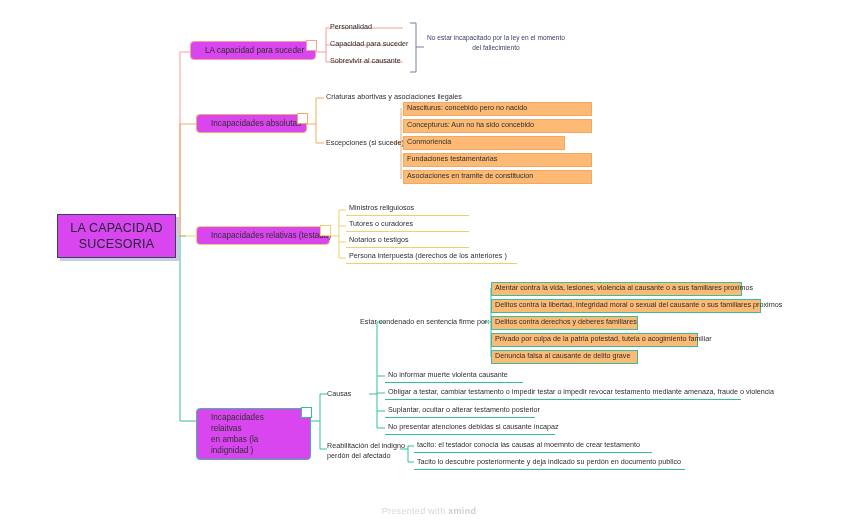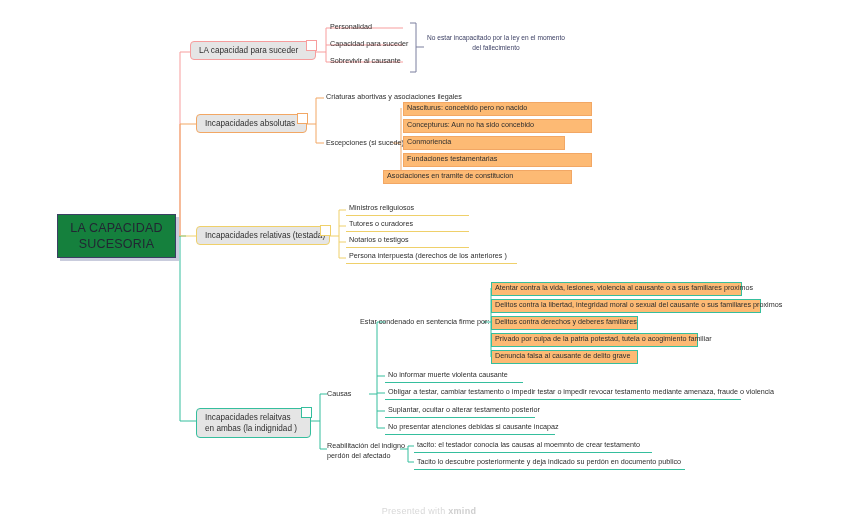--- a/index.html
+++ b/index.html
@@ -13,33 +13,33 @@
   }
   #canvas{position:absolute;left:0;top:0;width:848px;height:523px;}
   svg.wires{position:absolute;left:0;top:0;width:848px;height:523px;pointer-events:none;}
 
   .node{position:absolute;box-sizing:border-box;}
 
   
   .root{
     left:57px;top:214px;width:119px;height:44px;
     border:1.3px solid #3b3f63;
-    background:#15803d;
+    background:#d946ef;
     box-shadow:3px 3px 0 0 #c9ccdd;
     display:flex;align-items:center;justify-content:center;
     text-align:center;
     font-size:12.5px;color:#222633;line-height:1.32;
     letter-spacing:.2px;
   }
 
   
   .branch{
-    border-radius:4px;border-width:1px;border-style:solid;background:#e5e5e5;
+    border-radius:4px;border-width:1px;border-style:solid;background:#d946ef;
     display:flex;align-items:center;
-    padding:3px 8px;
+    padding:3px 14px;
     font-size:8.2px;line-height:1.35;color:#2f2f2f;
     white-space:nowrap;
   }
   .branch.multiline{white-space:normal;}
   .fold{
     position:absolute;right:-1px;top:-1px;width:9px;height:9px;
     border-left:1px solid currentColor;border-bottom:1px solid currentColor;
     background:#fff;transform:none;
   }
   .fold:after{
@@ -186,21 +186,21 @@
   </div>
   <div class="node leaf boxed" style="left:403px;top:119px;width:189px;border-color:#F2A764;">
     <span>Concepturus: Aun no ha sido concebido</span>
   </div>
   <div class="node leaf boxed" style="left:403px;top:136px;width:162px;border-color:#F2A764;">
     <span>Conmoriencia</span>
   </div>
   <div class="node leaf boxed" style="left:403px;top:153px;width:189px;border-color:#F2A764;">
     <span>Fundaciones testamentarias</span>
   </div>
-  <div class="node leaf boxed" style="left:383px;top:170px;width:189px;border-color:#F2A764;">
+  <div class="node leaf boxed" style="left:403px;top:170px;width:189px;border-color:#F2A764;">
     <span>Asociaciones en tramite de constitucion</span>
   </div>
 
   <div class="node branch" style="left:196px;top:226px;width:134px;color:#EFD06A;border-color:#EFD06A;">
     <span style="color:#2f2f2f;">Incapacidades relativas (testada)</span>
     <span class="fold"></span>
   </div>
 
   <div class="node leaf ul" style="left:346px;top:203px;width:123px;border-color:#EFD06A;">
     <span>Ministros religuiosos</span>

